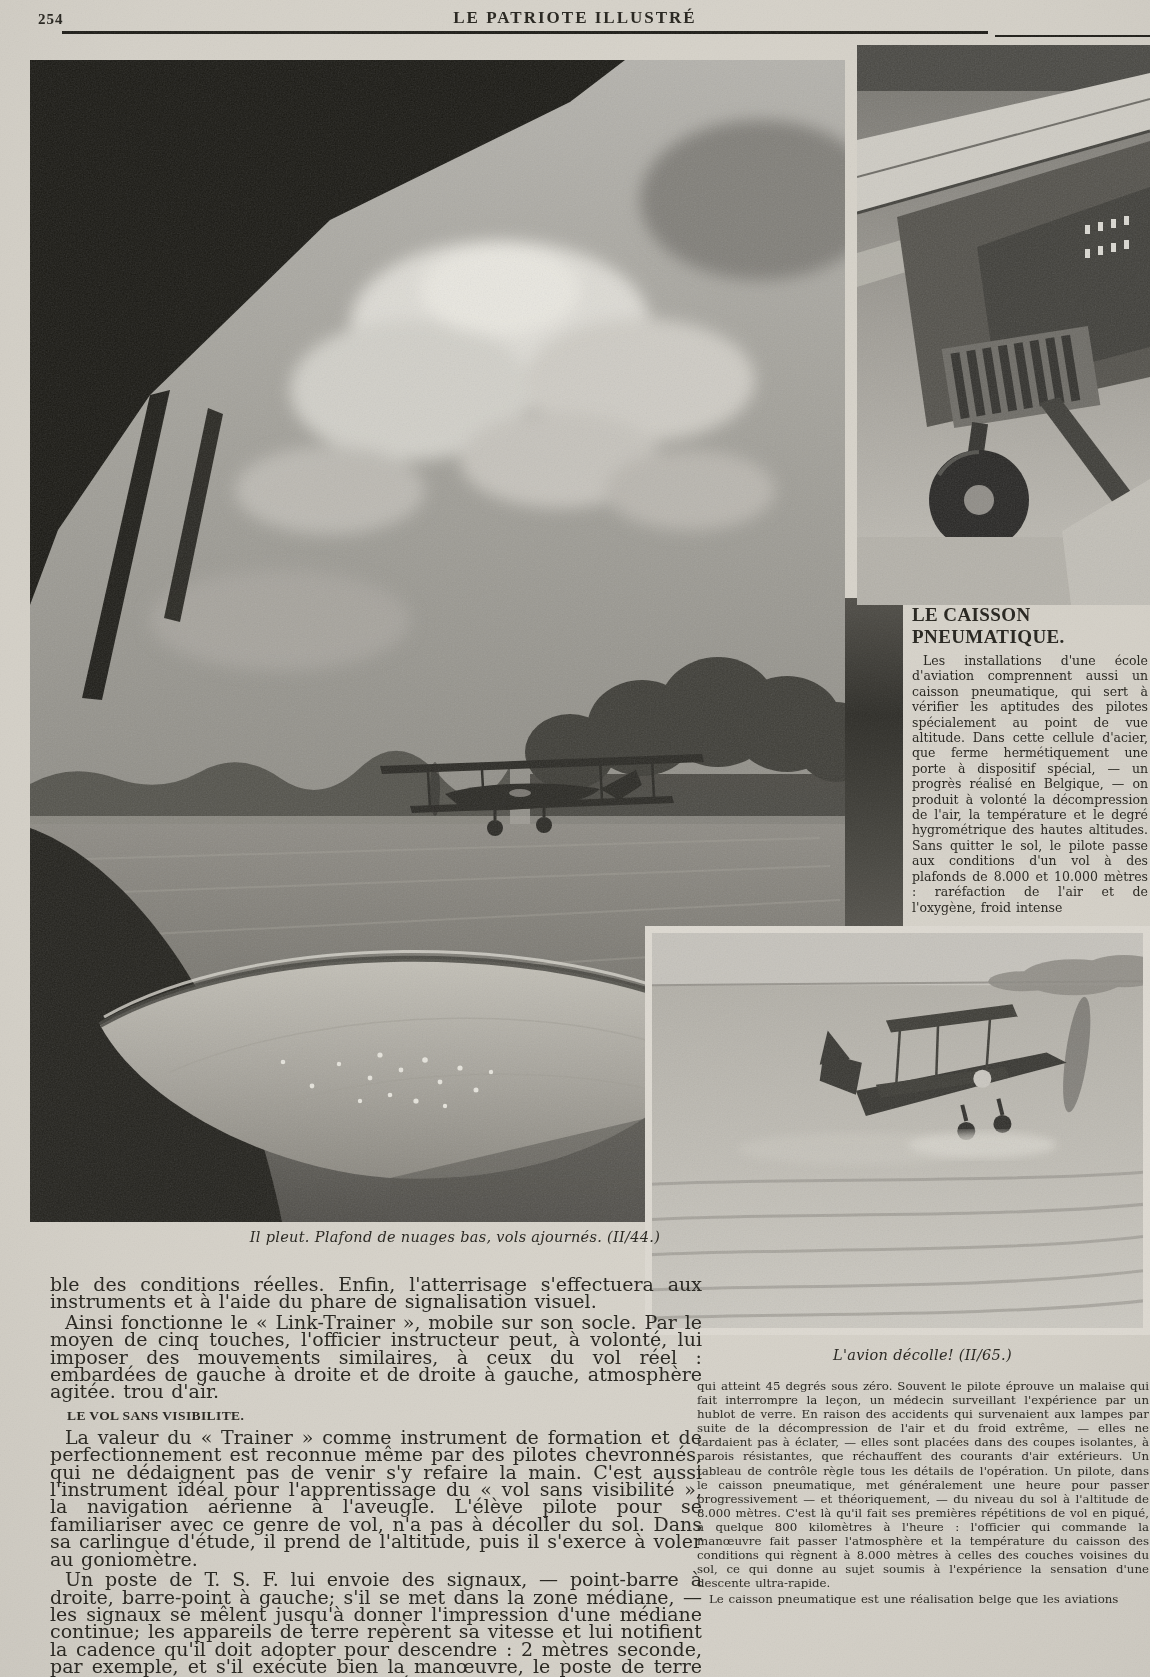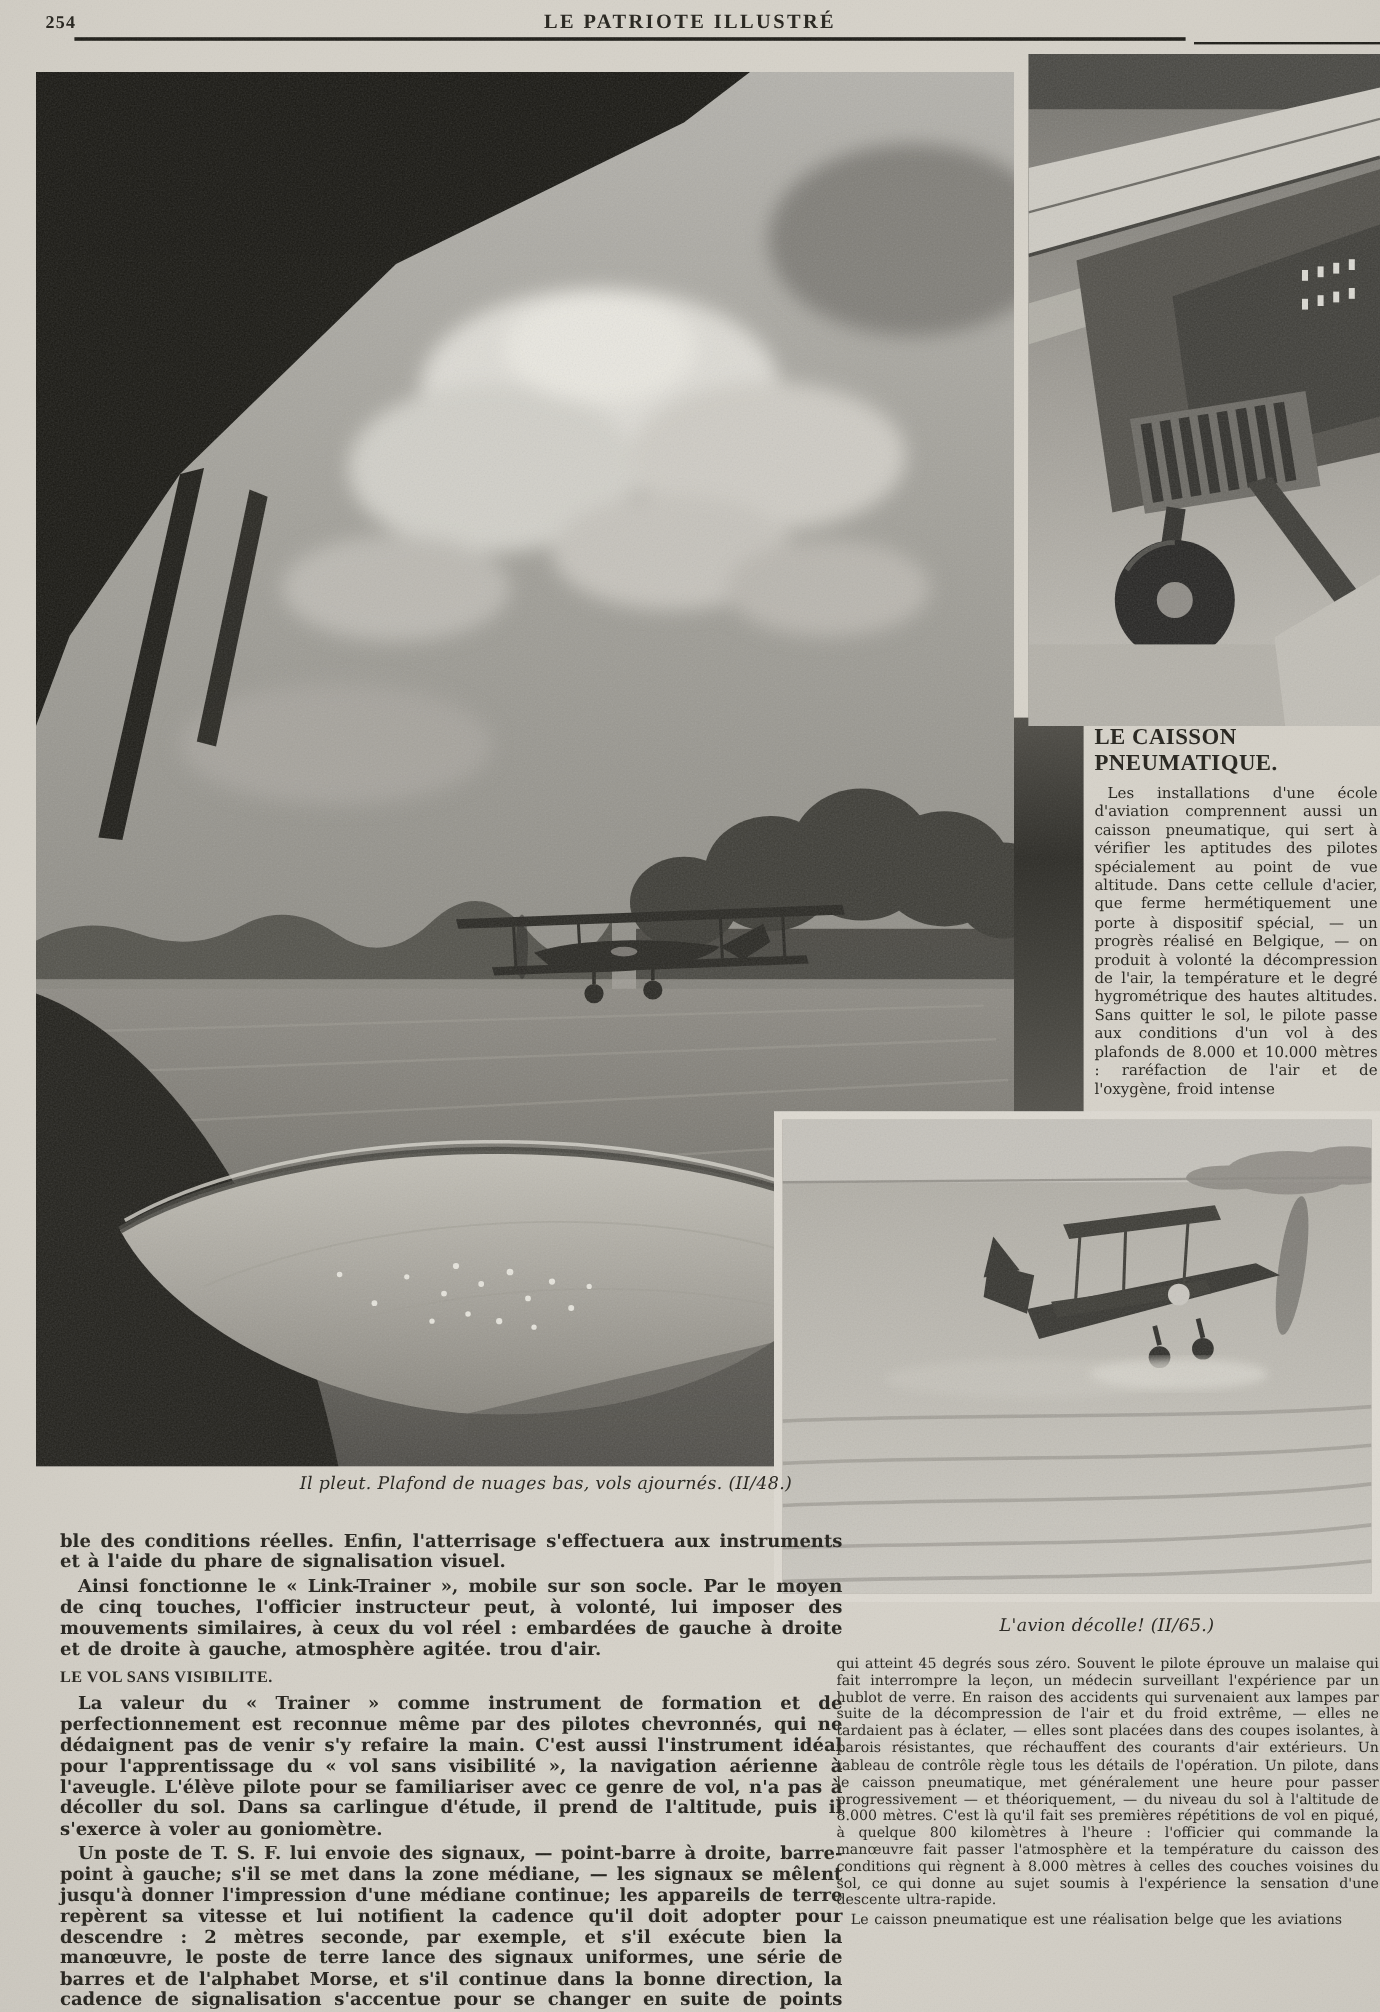--- a/index.html
+++ b/index.html
@@ -31,23 +31,23 @@
   
   .caisson{left:912px;top:604px;width:236px;}
   .caisson h3{margin:0 0 5px 0;font-family:"Liberation Serif",serif;font-size:19px;letter-spacing:.4px;font-weight:bold;}
   .caisson p{margin:0;font-size:12.5px;line-height:15.4px;text-align:justify;text-indent:11px;word-spacing:1px;}
   .caption{font-style:italic;font-size:14.5px;text-align:center;letter-spacing:.3px;font-weight:500;}
   .caption-main{left:60px;top:1229px;width:790px;}
   .caption-takeoff{left:695px;top:1347px;width:455px;}
   .col{position:absolute;}
   .col p{margin:0 0 3px 0;text-align:justify;}
   .col-left{left:50px;top:1276px;width:652px;}
-  .col-left p{font-size:15px;line-height:17.4px;text-indent:15px;word-spacing:1.5px;font-weight:bold;}
+  .col-left p{font-size:19px;line-height:17.4px;text-indent:15px;word-spacing:1.5px;}
   .col-left p.cont{text-indent:0;}
-  .col-left h3{margin:7px 0 5px 0;font-family:"Liberation Serif",serif;font-size:13.5px;letter-spacing:.4px;font-weight:bold;}
+  .col-left h3{margin:7px 0 5px 17px;font-family:"Liberation Serif",serif;font-size:13.5px;letter-spacing:.4px;font-weight:bold;}
   .col-right{left:697px;top:1379px;width:452px;}
   .col-right p{font-size:11.8px;line-height:14.1px;text-indent:12px;word-spacing:1px;margin-bottom:2px;}
   .col-right p.cont{text-indent:0;}
   
   .grain{left:0;top:0;width:1150px;height:1677px;pointer-events:none;opacity:.10;}
 </style>
 </head>
 <body>
 
 <svg width="0" height="0" style="position:absolute">
@@ -269,21 +269,21 @@
           <circle cx="54" cy="55" r="9" fill="#2c2b27"></circle>
       <line x1="18" y1="52" x2="14" y2="36" stroke="#2c2b27" stroke-width="4"></line>
       <line x1="54" y1="46" x2="50" y2="30" stroke="#2c2b27" stroke-width="4"></line>
       <ellipse cx="34" cy="76" rx="74" ry="13" fill="#d8d5cd" opacity=".8" filter="url(#soft4)"></ellipse>
     </g>
     <rect width="489" height="393" filter="url(#grainf)" opacity=".12"></rect>
   </svg>
   </div>
 </div>
 
-<div class="abs caption caption-main">Il pleut. Plafond de nuages bas, vols ajournés. (II/48.)</div>
+<div class="abs caption caption-main">Il pleut. Plafond de nuages bas, vols ajournés. (II/44.)</div>
 <div class="abs caption caption-takeoff">L'avion décolle! (II/65.)</div>
 
 <div class="col col-left">
   <p class="cont">ble des conditions réelles. Enfin, l'atterrisage s'effectuera aux instruments et à l'aide du phare de signalisation visuel.</p>
   <p>Ainsi fonctionne le « Link-Trainer », mobile sur son socle. Par le moyen de cinq touches, l'officier instructeur peut, à volonté, lui imposer des mouvements similaires, à ceux du vol réel : embardées de gauche à droite et de droite à gauche, atmosphère agitée. trou d'air.</p>
   <h3>LE VOL SANS VISIBILITE.</h3>
   <p>La valeur du « Trainer » comme instrument de formation et de perfectionnement est reconnue même par des pilotes chevronnés, qui ne dédaignent pas de venir s'y refaire la main. C'est aussi l'instrument idéal pour l'apprentissage du « vol sans visibilité », la navigation aérienne à l'aveugle. L'élève pilote pour se familiariser avec ce genre de vol, n'a pas à décoller du sol. Dans sa carlingue d'étude, il prend de l'altitude, puis il s'exerce à voler au goniomètre.</p>
   <p>Un poste de T. S. F. lui envoie des signaux, — point-barre à droite, barre-point à gauche; s'il se met dans la zone médiane, — les signaux se mêlent jusqu'à donner l'impression d'une médiane continue; les appareils de terre repèrent sa vitesse et lui notifient la cadence qu'il doit adopter pour descendre : 2 mètres seconde, par exemple, et s'il exécute bien la manœuvre, le poste de terre lance des signaux uniformes, une série de barres et de l'alphabet Morse, et s'il continue dans la bonne direction, la cadence de signalisation s'accentue pour se changer en suite de points pressés. Passe-t-il au-dessus du terrain d'atterrissage : un « top » vigoureux l'avertit, et la manœuvre est à recommencer : l'avion, c'est-à-dire le « Link-Trainer » reprend de l'altitude et fait demi-tour pour aller se remettre à l'écoute des signaux.</p>
 </div>
 

